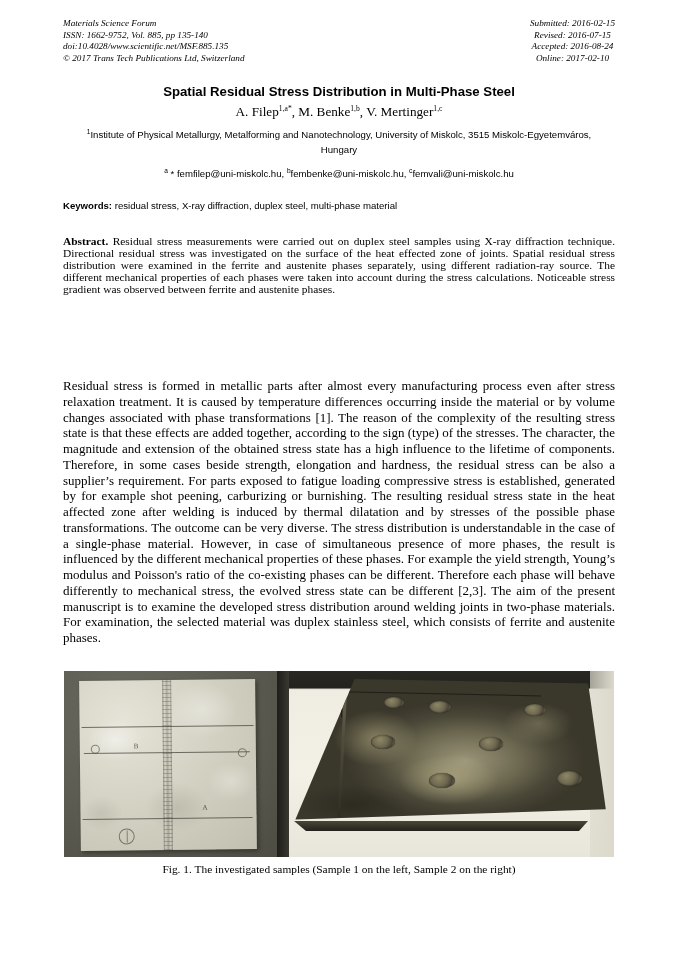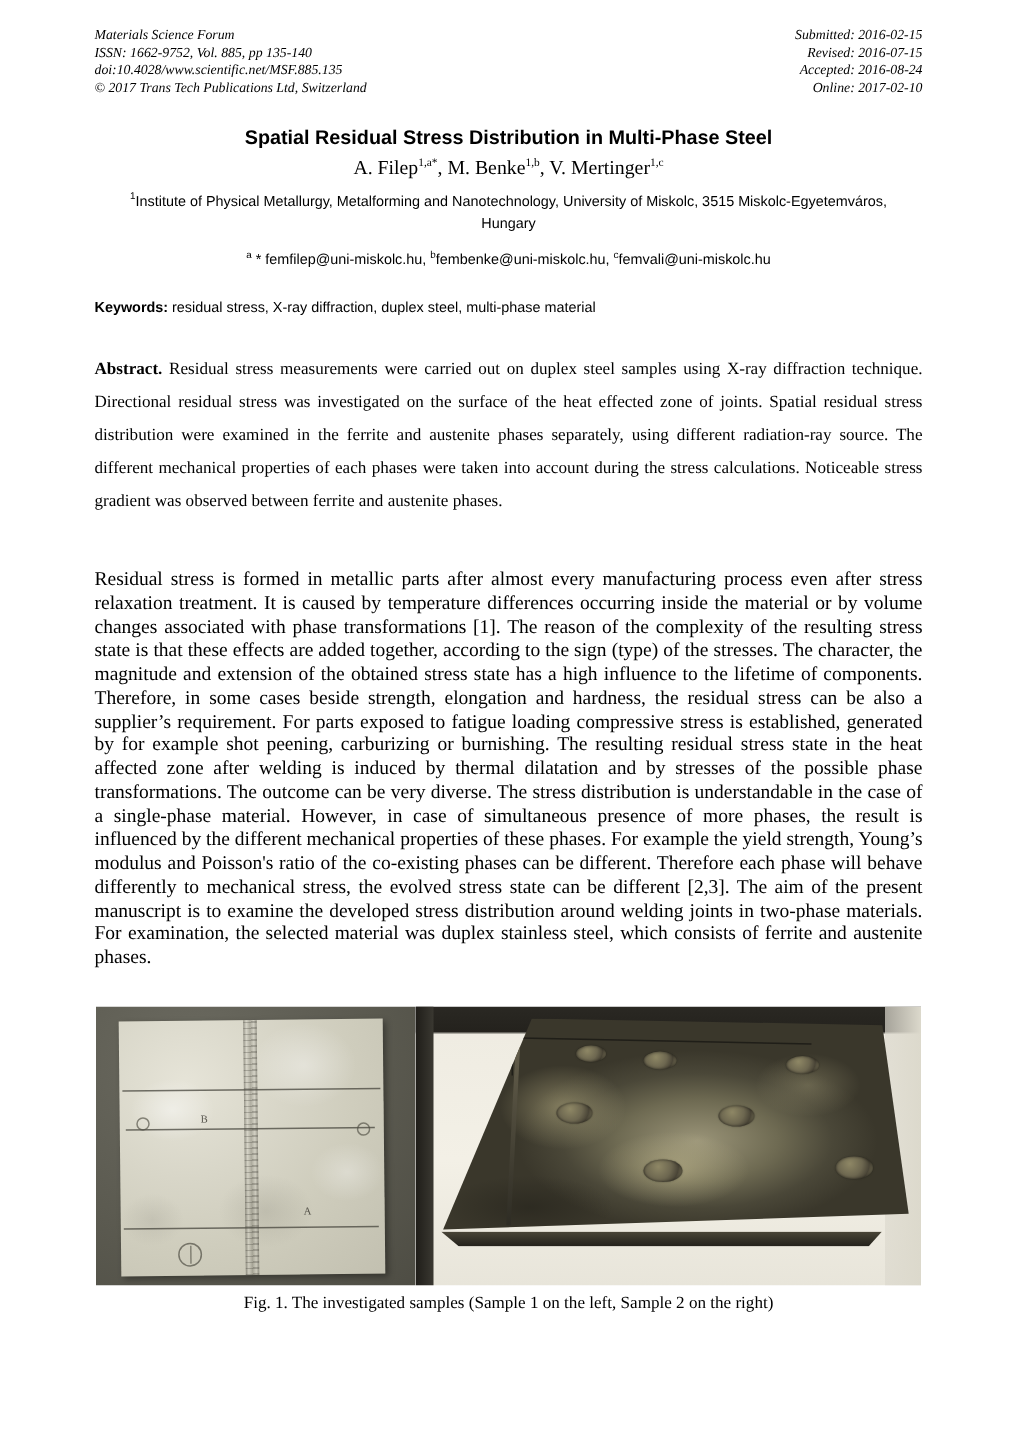--- a/index.html
+++ b/index.html
@@ -31,21 +31,21 @@
     width: 552px;
     display: flex;
     justify-content: space-between;
     align-items: flex-start;
     font-style: italic;
     font-size: 9.2px;
     line-height: 11.6px;
     gap: 24px;
   }
   .pub-header .left  { text-align: left; }
-  .pub-header .right { text-align: right; }
+  .pub-header .right { text-align: center; }
   .pub-header div > div { white-space: nowrap; }
 
   
   .title {
     position: absolute;
     left: 63px; top: 84px;
     width: 552px;
     text-align: center;
     font-family: "Liberation Sans", sans-serif;
     font-weight: bold;
@@ -95,21 +95,21 @@
     line-height: 13px;
   }
   .keywords b { font-weight: bold; }
 
   
   .abstract {
     position: absolute;
     left: 63px; top: 235px;
     width: 552px;
     font-size: 11.4px;
-    line-height: 22px;
+    line-height: 12px;
     text-align: justify;
     text-justify: inter-word;
   }
   .abstract b { font-weight: bold; }
 
   
   .section-heading {
     position: absolute;
     left: 63px; top: 355px;
     width: 552px;

